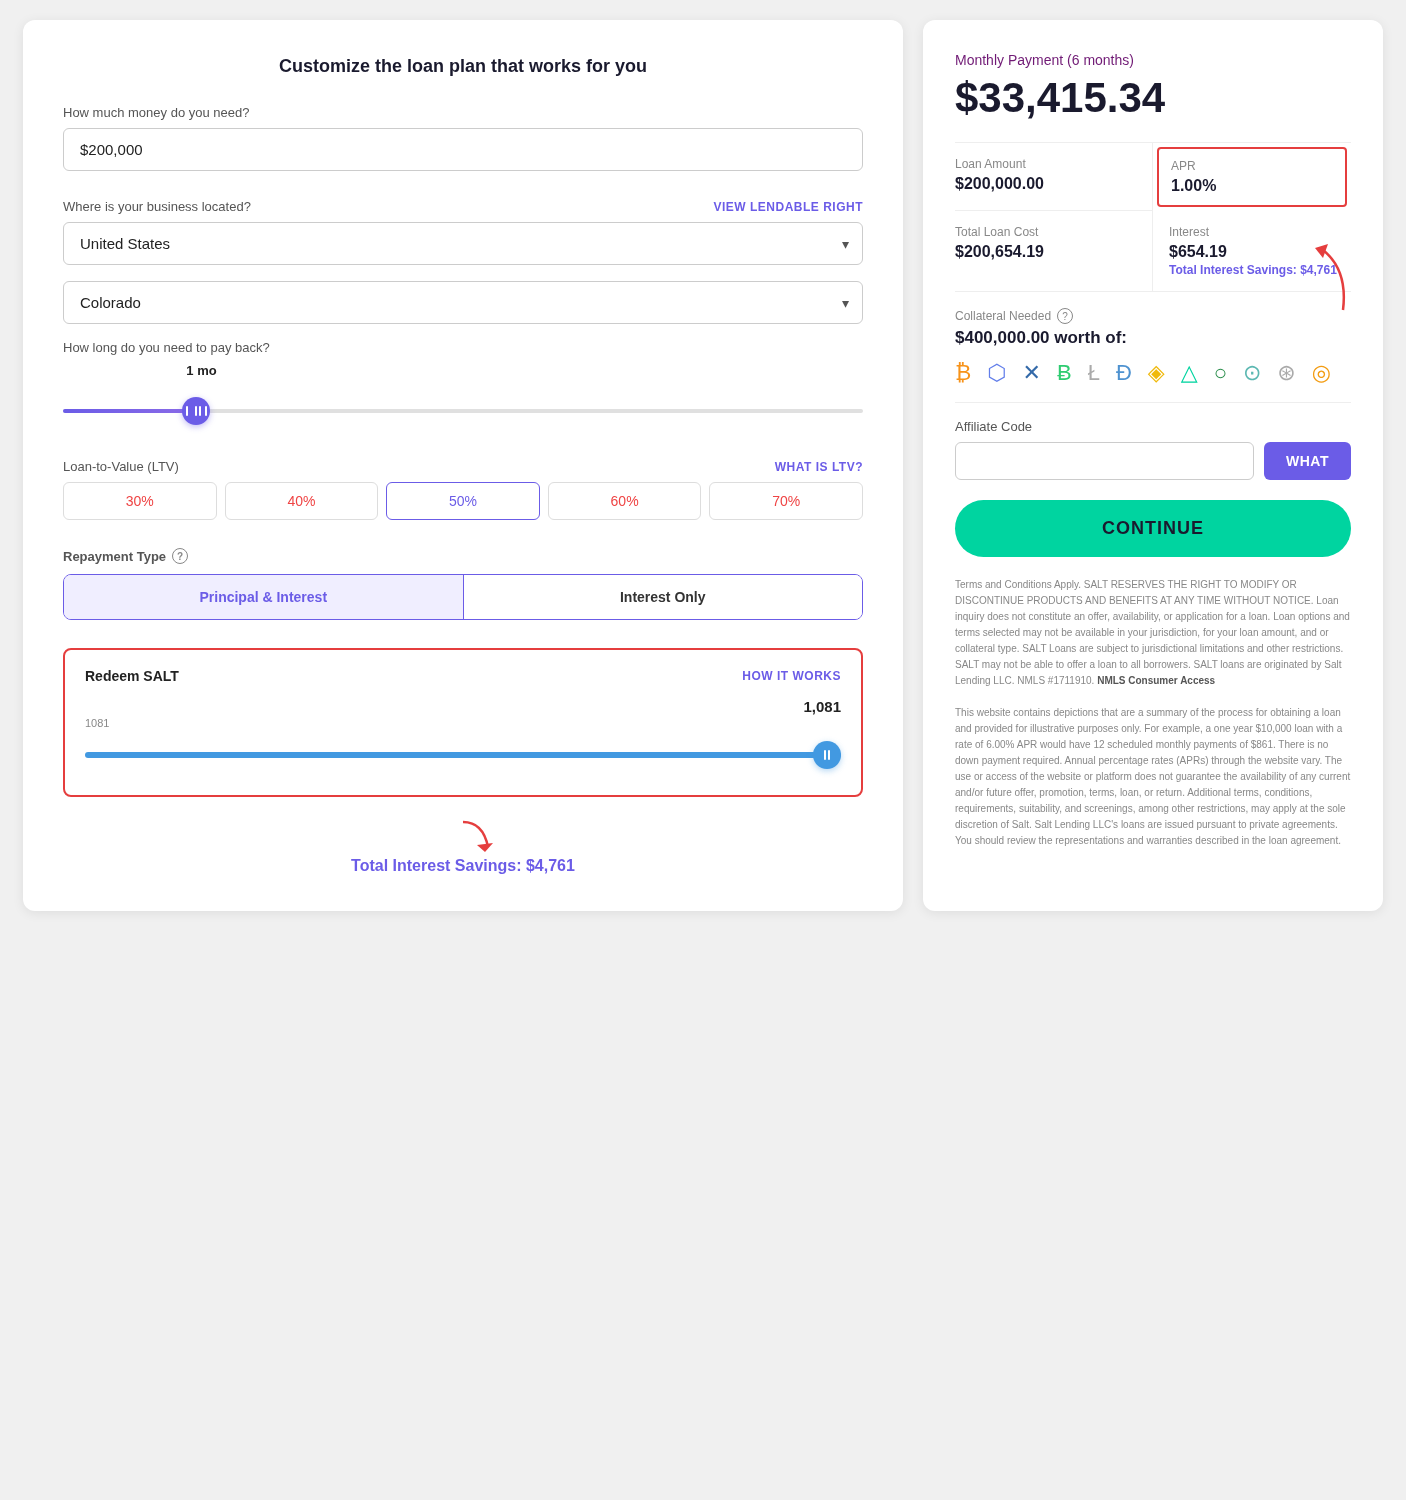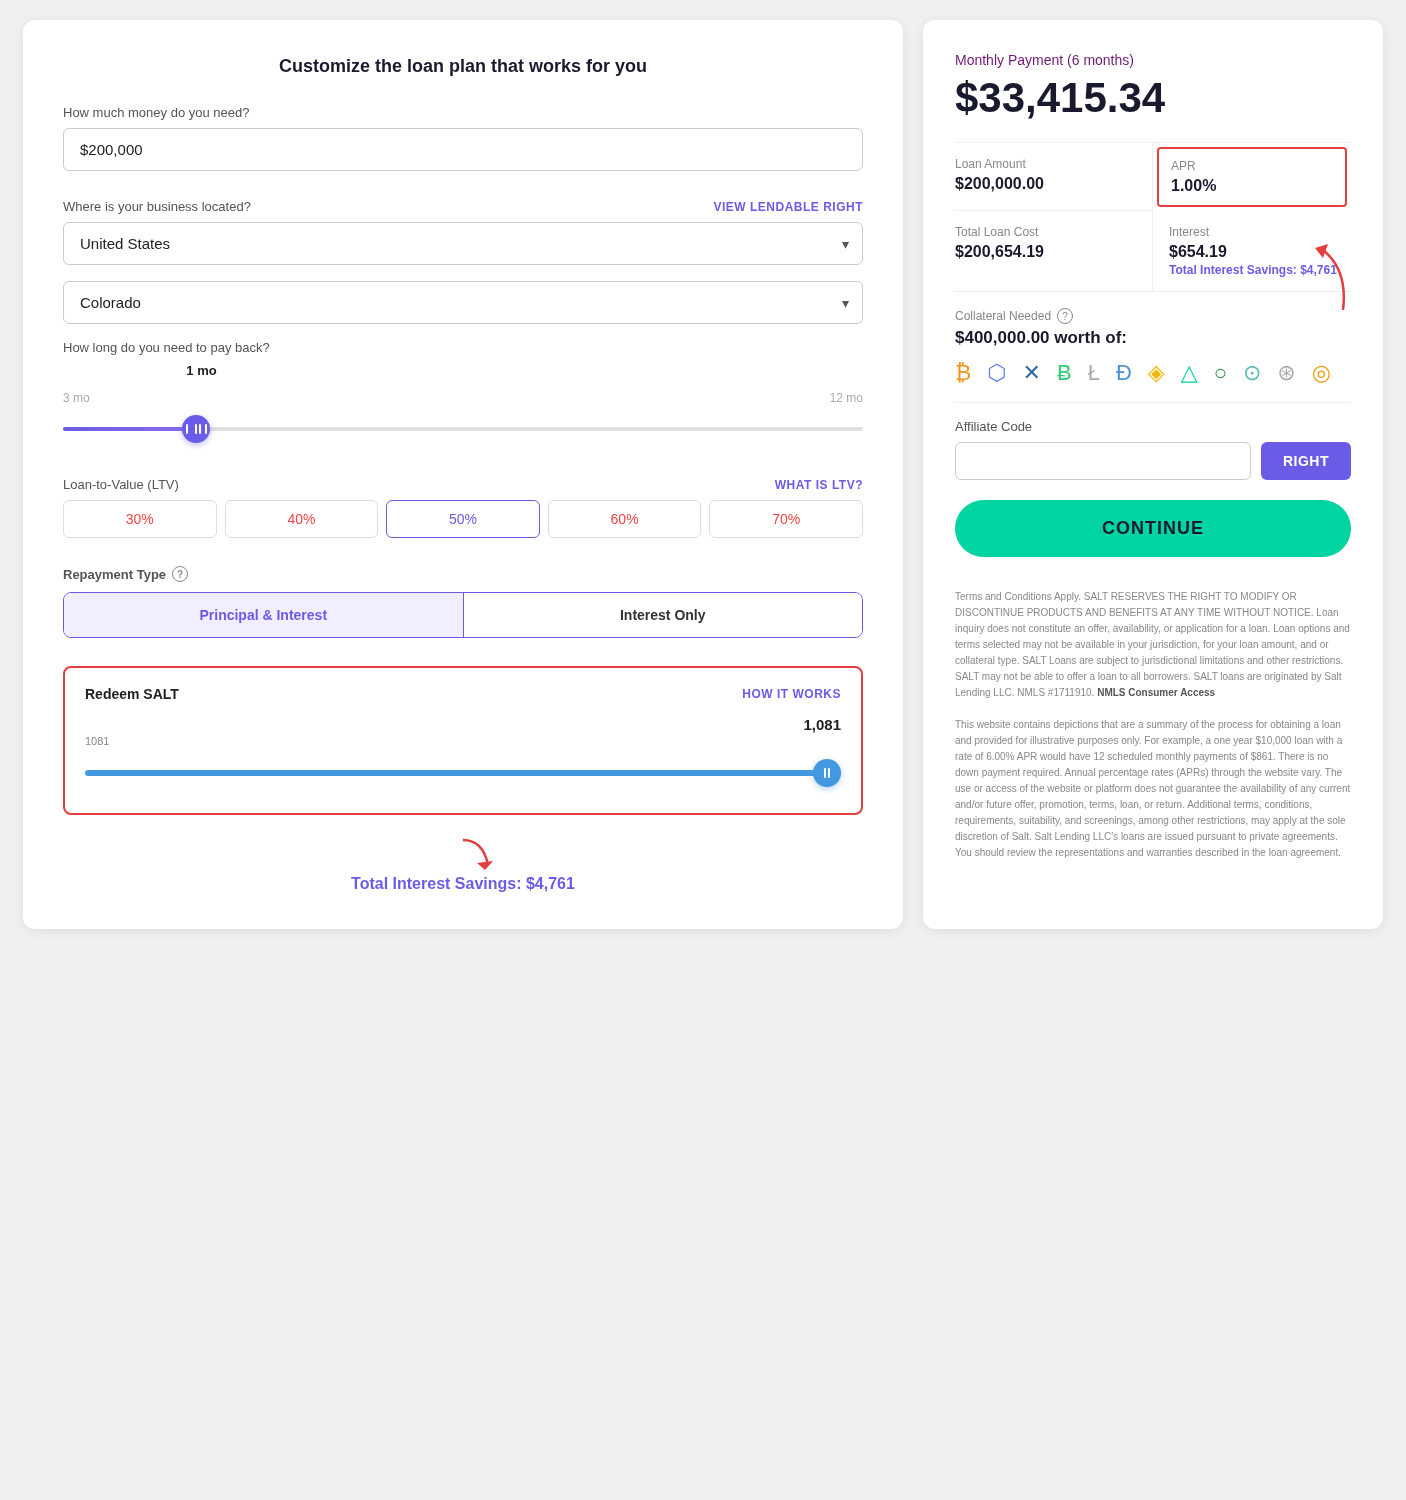--- a/index.html
+++ b/index.html
@@ -418,21 +418,21 @@
       width: 100%;
       background: #00d4a0;
       color: #1a1a2e;
       border: none;
       border-radius: 50px;
       padding: 18px 0;
       font-size: 18px;
       font-weight: 800;
       cursor: pointer;
       letter-spacing: 1px;
-      margin-bottom: 32px;
+      margin-bottom: 20px;
     }
 
     
     .legal-text {
       font-size: 10px;
       color: #888;
       line-height: 1.6;
     }
     .legal-text strong { font-weight: 700; color: #555; }
 
@@ -506,24 +506,20 @@
         <option>Colorado</option>
       </select>
       <span class="chevron">▾</span>
     </div>
 
     
     <div class="term-section" style="margin-top:16px;">
       <label class="field-label">How long do you need to pay back?</label>
       <div style="position:relative; margin-bottom:6px; height:22px;">
         <span style="position:absolute; left:calc(16.67% - 10px); top:0; font-size:13px; font-weight:700; color:#222;">1 mo</span>
-      </div>
-      <div style="display:flex; justify-content:space-between; font-size:12px; color:#aaa; margin-bottom:4px;">
-        <span>3 mo</span>
-        <span>12 mo</span>
       </div>
       <div class="term-slider-wrap">
         <div class="term-track">
           <div class="term-fill"></div>
         </div>
         <div class="term-thumb">
           <svg width="14" height="12" viewBox="0 0 14 12" fill="none">
             <rect x="4" y="1" width="2" height="10" rx="1" fill="white"></rect>
             <rect x="8" y="1" width="2" height="10" rx="1" fill="white"></rect>
           </svg>
@@ -641,21 +637,21 @@
         <span class="crypto-icon" style="color:#5cb8b2;">⊙</span>
         <span class="crypto-icon" style="color:#aaa;">⊛</span>
         <span class="crypto-icon" style="color:#f39c12;">◎</span>
       </div>
     </div>
 
     <div class="affiliate-section">
       <div class="affiliate-label">Affiliate Code</div>
       <div class="affiliate-row">
         <input class="affiliate-input" type="text" placeholder="" style="">
-        <button class="apply-btn">RIGHT</button>
+        <button class="apply-btn">WHAT</button>
       </div>
 
       <button class="continue-btn">CONTINUE</button>
 
       <div class="legal-text">
         <p><span>Terms and Conditions Apply. SALT RESERVES THE RIGHT TO MODIFY OR DISCONTINUE PRODUCTS AND BENEFITS AT ANY TIME WITHOUT NOTICE. Loan inquiry does not constitute an offer, availability, or application for a loan. Loan options and terms selected may not be available in your jurisdiction, for your loan amount, and or collateral type. SALT Loans are subject to jurisdictional limitations and other restrictions. SALT may not be able to offer a loan to all borrowers. SALT loans are originated by Salt Lending LLC. NMLS #1711910.</span> <strong>NMLS Consumer Access</strong></p>
         <br>
         <p>This website contains depictions that are a summary of the process for obtaining a loan and provided for illustrative purposes only. For example, a one year $10,000 loan with a rate of 6.00% APR would have 12 scheduled monthly payments of $861. There is no down payment required. Annual percentage rates (APRs) through the website vary. The use or access of the website or platform does not guarantee the availability of any current and/or future offer, promotion, terms, loan, or return. Additional terms, conditions, requirements, suitability, and screenings, among other restrictions, may apply at the sole discretion of Salt. Salt Lending LLC's loans are issued pursuant to private agreements. You should review the representations and warranties described in the loan agreement.</p>
       </div>
     </div>

